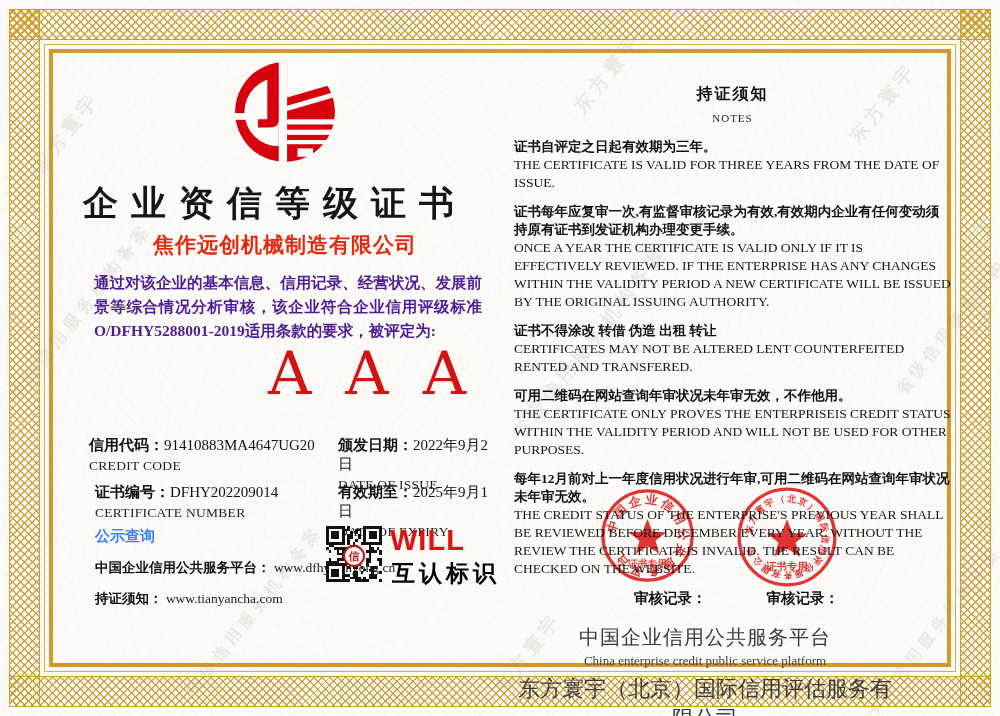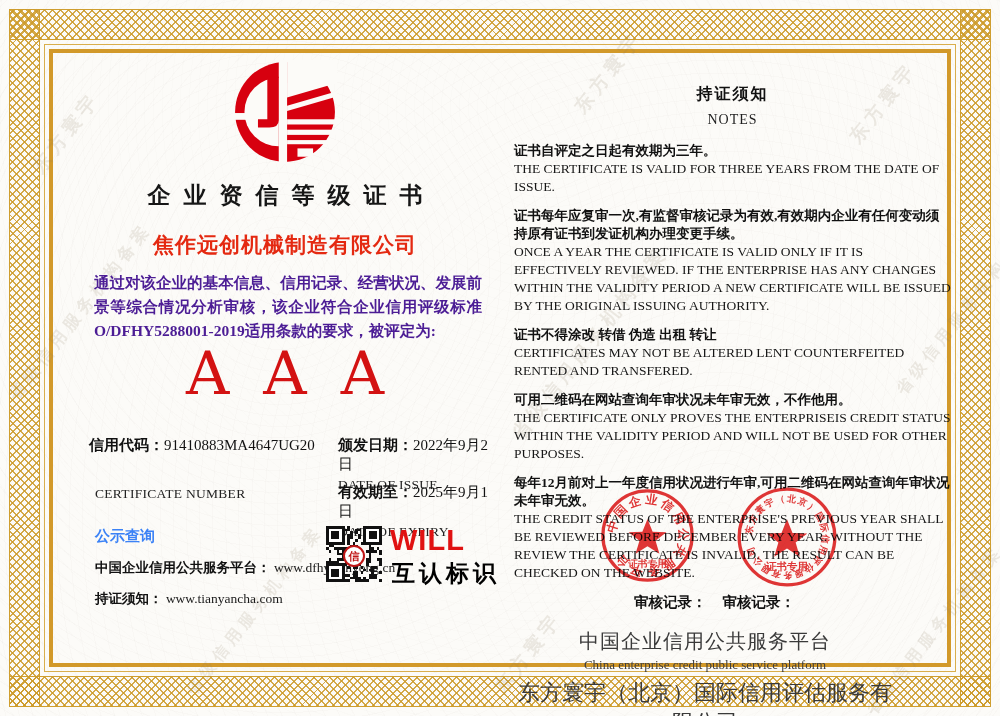--- a/index.html
+++ b/index.html
@@ -21,28 +21,28 @@
   .lat.l{top:9px;bottom:9px;left:9px;width:29px;border-left:1.5px solid #cf9e2f;border-right:1.5px solid #cf9e2f;}
   .lat.r{top:9px;bottom:9px;right:9px;width:29px;border-left:1.5px solid #cf9e2f;border-right:1.5px solid #cf9e2f;}
   .frame-thin{position:absolute;inset:44px;border:1.5px solid #d9ae4c;pointer-events:none;}
   .frame-thick{position:absolute;inset:49px;border:4px solid #d2992a;pointer-events:none;}
   
   .wm{position:absolute;color:#8a7a5f;opacity:.14;font-size:19px;letter-spacing:5px;
       white-space:nowrap;transform:rotate(-52deg);pointer-events:none;font-weight:bold;}
   
   .col-left{position:absolute;left:70px;top:56px;width:430px;}
   .logo-wrap{position:absolute;top:4px;left:50%;transform:translateX(-50%);width:104px;height:104px;}
-  .cert-title{position:absolute;top:124px;left:0;right:0;text-align:center;
-      font-family:"Liberation Sans",sans-serif;font-weight:bold;font-size:23px;color:#161616;
+  .cert-title{position:absolute;top:124px;left:0;right:0;
+      font-family:"Liberation Sans",sans-serif;font-weight:bold;font-size:35px;color:#161616;
       letter-spacing:13px;padding-left:13px;}
   .company{position:absolute;top:175px;left:0;right:0;text-align:center;
       font-family:"Liberation Sans",sans-serif;font-weight:bold;font-size:21px;color:#e42911;letter-spacing:1px;}
   .intro{position:absolute;top:215px;left:24px;width:388px;margin:0;font-size:15.5px;line-height:24px;
       color:#4c1d95;text-align:justify;font-weight:bold;}
-  .rating{position:absolute;top:282px;left:0;right:0;text-align:center;
+  .rating{position:absolute;top:282px;left:0;right:0;text-align:right;
       font-family:"DejaVu Serif",serif;font-size:60px;color:#d31212;letter-spacing:34px;padding-left:34px;}
   .info-cell{position:absolute;font-size:15px;}
   .info-cell .zh{font-weight:bold;color:#111;}
   .info-cell .zh .val{font-weight:normal;font-family:"Liberation Serif",serif;}
   .info-cell .en{font-size:13.5px;color:#222;margin-top:3px;letter-spacing:.3px;}
   .ic1{left:19px;top:380px;} .ic2{left:268px;top:380px;}
   .ic3{left:25px;top:427px;} .ic4{268px;top:427px;left:268px;}
   .query{position:absolute;left:25px;top:471px;width:405px;}
   .query-h{font-weight:bold;font-size:15px;color:#3b82f6;}
   .qlink{margin-top:13px;font-size:13.5px;}
@@ -53,25 +53,25 @@
   .qr-box svg{width:56px;height:56px;shape-rendering:crispEdges;}
   .qr-seal{position:absolute;left:17px;top:19px;width:18px;height:18px;border-radius:50%;
       background:#fff;border:2px solid #c01616;color:#c01616;font-size:11px;line-height:18px;
       text-align:center;font-weight:bold;}
   .cnmk{position:absolute;left:64px;top:0;font-family:"Liberation Sans",sans-serif;
       font-weight:bold;font-size:29px;color:#e01212;letter-spacing:1px;}
   .hurz{position:absolute;left:66px;top:34px;font-size:23px;font-weight:bold;color:#000000;letter-spacing:4px;}
   
   .col-right{position:absolute;left:514px;top:84px;width:437px;}
   .notes-h-zh{text-align:center;font-weight:bold;font-size:16px;color:#111;letter-spacing:2px;}
-  .notes-h-en{text-align:center;font-size:14px;margin:7px 0 14px 0;letter-spacing:1px;}
+  .notes-h-en{text-align:center;font-size:11px;margin:7px 0 14px 0;letter-spacing:1px;}
   .note p{margin:0;font-size:13.5px;line-height:18px;color:#161616;}
   .note p.zh{font-weight:bold;color:#111;}
   .note{margin-bottom:11px;}
-  .review-row{display:flex;gap:16px;margin:2px 0 0 120px;font-weight:bold;font-size:14.5px;color:#111;}
+  .review-row{display:flex;gap:60px;margin:2px 0 0 120px;font-weight:bold;font-size:14.5px;color:#111;}
   .issuer{margin-top:16px;text-align:center;padding-right:55px;color:#333;}
   .issuer .pz{font-family:"Liberation Sans",sans-serif;font-size:20px;color:#3a3a3a;letter-spacing:1px;}
   .issuer .pe{font-size:13px;color:#3d3d3d;margin-top:2px;}
   .issuer .cz{font-family:"Liberation Sans",sans-serif;font-size:22px;color:#3a3a3a;margin-top:5px;}
   
   .stamp{position:absolute;mix-blend-mode:multiply;opacity:.92;}
   .stamp-left{left:599px;top:487px;width:97px;height:97px;}
   .stamp-right{left:735px;top:485px;width:104px;height:104px;}
 </style>
 </head>
@@ -123,26 +123,28 @@
       </svg>
     </div>
 
     <div class="cert-title">企业资信等级证书</div>
     <div class="company">焦作远创机械制造有限公司</div>
     <p class="intro">通过对该企业的基本信息、信用记录、经营状况、发展前景等综合情况分析审核，该企业符合企业信用评级标准O/DFHY5288001-2019适用条款的要求，被评定为:</p>
     <div class="rating">AAA</div>
 
     <div class="info-cell ic1">
       <div class="zh"><span class="lbl">信用代码：</span><span class="val">91410883MA4647UG20</span></div>
+      <div class="en">CREDIT CODE</div>
     </div>
     <div class="info-cell ic2">
       <div class="zh"><span class="lbl">颁发日期：</span><span class="val">2022年9月2日</span></div>
       <div class="en">DATE OF ISSUE</div>
     </div>
     <div class="info-cell ic3">
+      <div class="zh"><span class="lbl">证书编号：</span><span class="val">DFHY202209014</span></div>
       <div class="en">CERTIFICATE NUMBER</div>
     </div>
     <div class="info-cell ic4">
       <div class="zh"><span class="lbl">有效期至：</span><span class="val">2025年9月1日</span></div>
       <div class="en">DATE OF EXPIRY</div>
     </div>
 
     <div class="query">
       <div class="query-h">公示查询</div>
       <div class="qlink">

